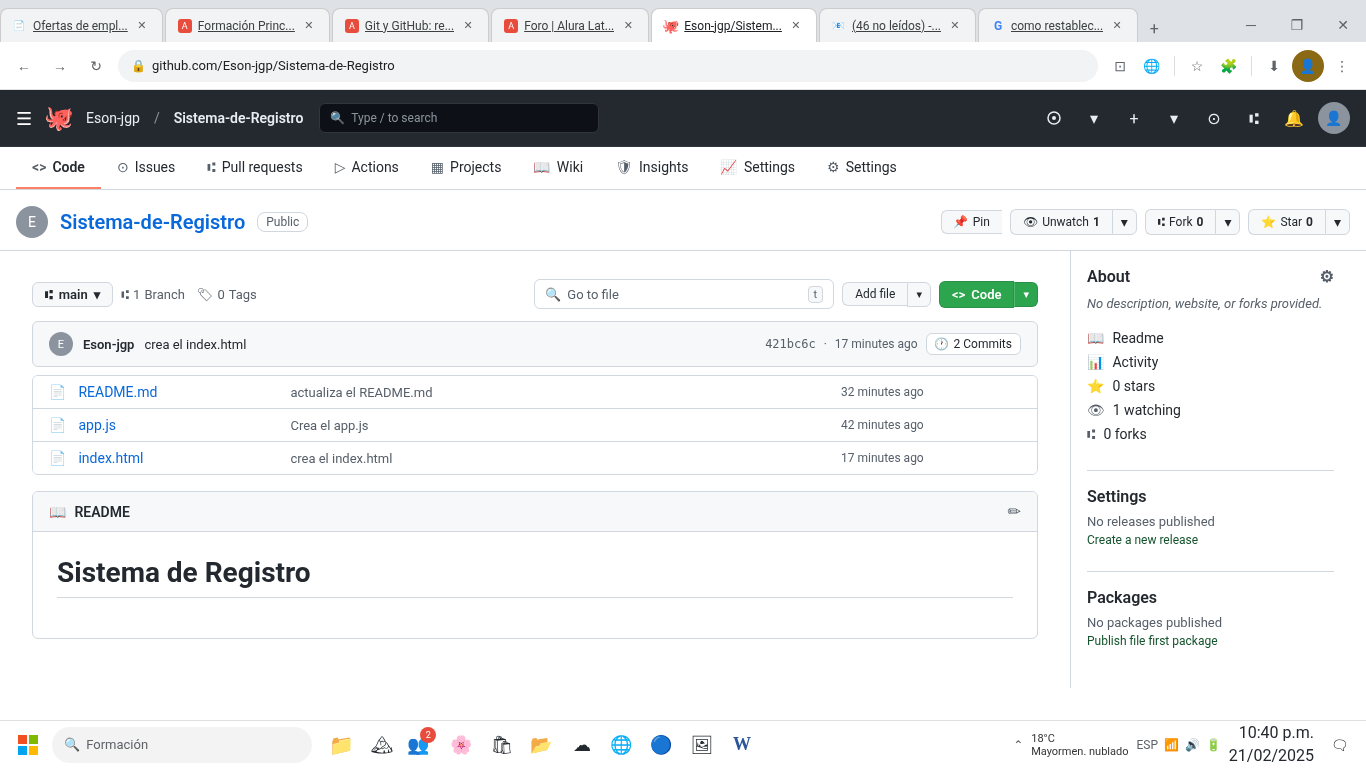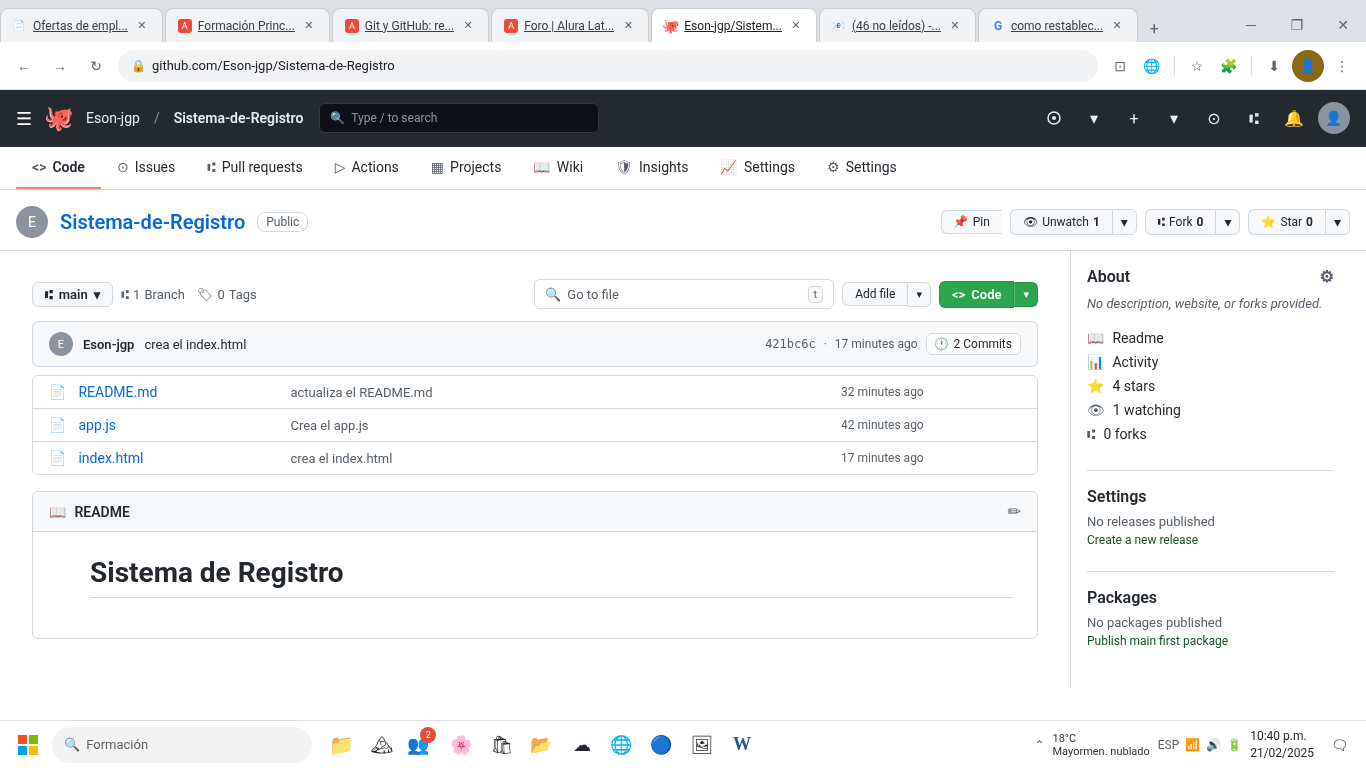--- a/index.html
+++ b/index.html
@@ -90,21 +90,21 @@
     .file-name { flex: 0 0 200px; color: #0969da; cursor: pointer; font-size: 14px; }
     .file-commit { flex: 1; color: #57606a; font-size: 13px; }
     .file-time { flex: 0 0 180px; color: #57606a; font-size: 12px; }
 
     
     .readme-box { border: 1px solid #d0d7de; border-radius: 6px; overflow: hidden; margin: 0 16px; }
     .readme-header { display: flex; align-items: center; padding: 10px 16px; background: #f6f8fa; border-bottom: 1px solid #d0d7de; gap: 8px; }
     .readme-title { font-size: 14px; font-weight: 600; color: #24292f; }
     .readme-edit-btn { margin-left: auto; color: #57606a; cursor: pointer; font-size: 16px; }
     .readme-content { padding: 24px; }
-    .readme-h1 { font-size: 28px; font-weight: 700; color: #24292f; margin-bottom: 16px; border-bottom: 1px solid #d0d7de; padding-bottom: 8px; margin-left: 33px; }
+    .readme-h1 { font-size: 28px; font-weight: 700; color: #24292f; margin-bottom: 16px; border-bottom: 1px solid #d0d7de; padding-bottom: 8px; }
     .readme-list { padding-left: 24px; }
     .readme-list li { font-size: 16px; color: #24292f; line-height: 1.6; }
 
     
     .sidebar-section { margin-bottom: 24px; }
     .sidebar-title { font-size: 16px; font-weight: 600; color: #24292f; margin-bottom: 8px; display: flex; align-items: center; justify-content: space-between; }
     .sidebar-desc { font-size: 13px; color: #57606a; line-height: 1.5; margin-bottom: 12px; font-style: italic; }
     .sidebar-item { display: flex; align-items: center; gap: 8px; padding: 4px 0; font-size: 14px; color: #24292f; cursor: pointer; }
     .sidebar-item-icon { color: #57606a; font-size: 14px; }
     .sidebar-link { color: #14532d; font-size: 12px; cursor: pointer; display: block; }
@@ -112,21 +112,21 @@
     .sidebar-divider { border: none; border-top: 1px solid #d0d7de; margin: 16px 0; }
     .settings-icon { color: #57606a; cursor: pointer; font-size: 16px; }
 
     
     .taskbar { background: #fff; border-top: 1px solid #e0e0e0; height: 48px; display: flex; align-items: center; padding: 0 8px; gap: 4px; position: fixed; bottom: 0; width: 1366px; }
     .taskbar-start { width: 40px; height: 40px; display: flex; align-items: center; justify-content: center; cursor: pointer; }
     .taskbar-search { display: flex; align-items: center; background: #f3f3f3; border-radius: 20px; padding: 0 12px; height: 36px; gap: 6px; min-width: 260px; font-size: 13px; color: #5f6368; cursor: pointer; }
     .taskbar-icons { display: flex; align-items: center; gap: 4px; margin: 0 8px; }
     .taskbar-icon { width: 36px; height: 36px; display: flex; align-items: center; justify-content: center; cursor: pointer; border-radius: 4px; }
     .taskbar-right { margin-left: auto; display: flex; align-items: center; gap: 8px; }
-    .taskbar-time { text-align: left; font-size: 12px; line-height: 1.4; }
+    .taskbar-time { text-align: right; font-size: 16px; line-height: 1.4; }
     .taskbar-sys { display: flex; align-items: center; gap: 6px; color: #5f6368; font-size: 12px; }
     .notification-badge { background: #e74c3c; color: #fff; border-radius: 50%; width: 16px; height: 16px; font-size: 9px; display: flex; align-items: center; justify-content: center; margin-top: -20px; margin-left: -10px; }
     .weather-widget { display: flex; flex-direction: column; font-size: 11px; color: #333; }
   </style>
 </head>
 <body>
 
 <div class="browser-chrome">
 
   <div class="browser-tabs">
@@ -414,21 +414,21 @@
         <div class="sidebar-item">
           <span class="sidebar-item-icon">📖</span>
           <span>Readme</span>
         </div>
         <div class="sidebar-item">
           <span class="sidebar-item-icon">📊</span>
           <span>Activity</span>
         </div>
         <div class="sidebar-item">
           <span class="sidebar-item-icon">⭐</span>
-          <span>4 stars</span>
+          <span>0 stars</span>
         </div>
         <div class="sidebar-item">
           <span class="sidebar-item-icon">👁</span>
           <span>1 watching</span>
         </div>
         <div class="sidebar-item">
           <span class="sidebar-item-icon">⑆</span>
           <span>0 forks</span>
         </div>
       </div>
@@ -443,21 +443,21 @@
         <a class="sidebar-link">Create a new release</a>
       </div>
 
       <hr class="sidebar-divider">
 
       <div class="sidebar-section">
         <div class="sidebar-title">
           <span>Packages</span>
         </div>
         <p class="sidebar-no-content">No packages published</p>
-        <a class="sidebar-link">Publish main first package</a>
+        <a class="sidebar-link">Publish file first package</a>
       </div>
     </div>
   </div>
 </div>
 
 <div class="taskbar">
   <div class="taskbar-start">
     <svg width="20" height="20" viewBox="0 0 20 20" fill="none">
       <rect x="0" y="0" width="9" height="9" fill="#f25022"></rect>
       <rect x="11" y="0" width="9" height="9" fill="#7fba00"></rect>

